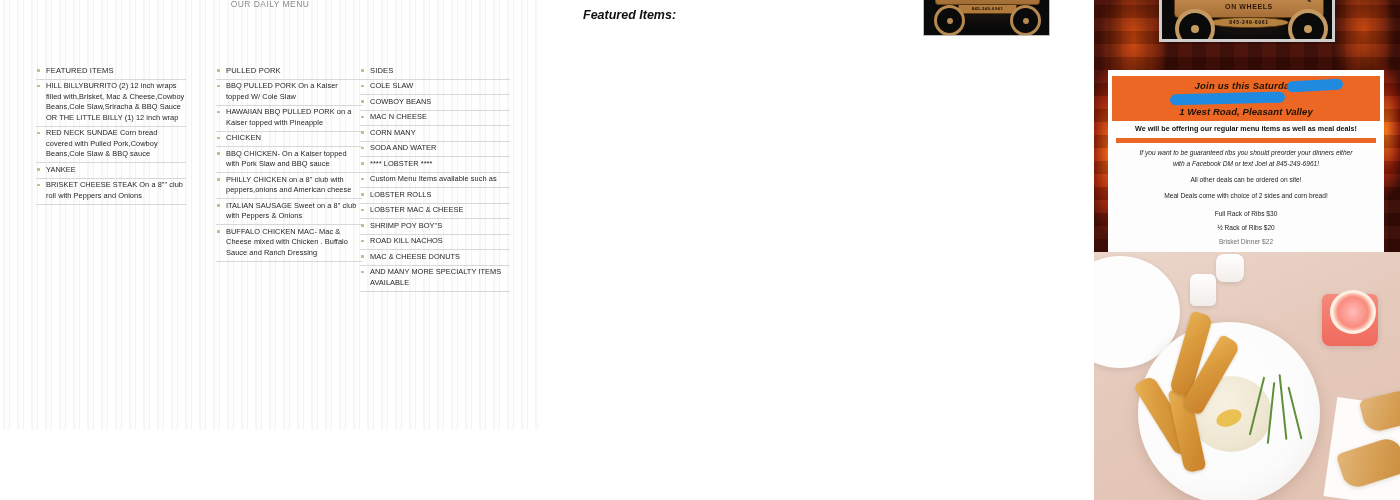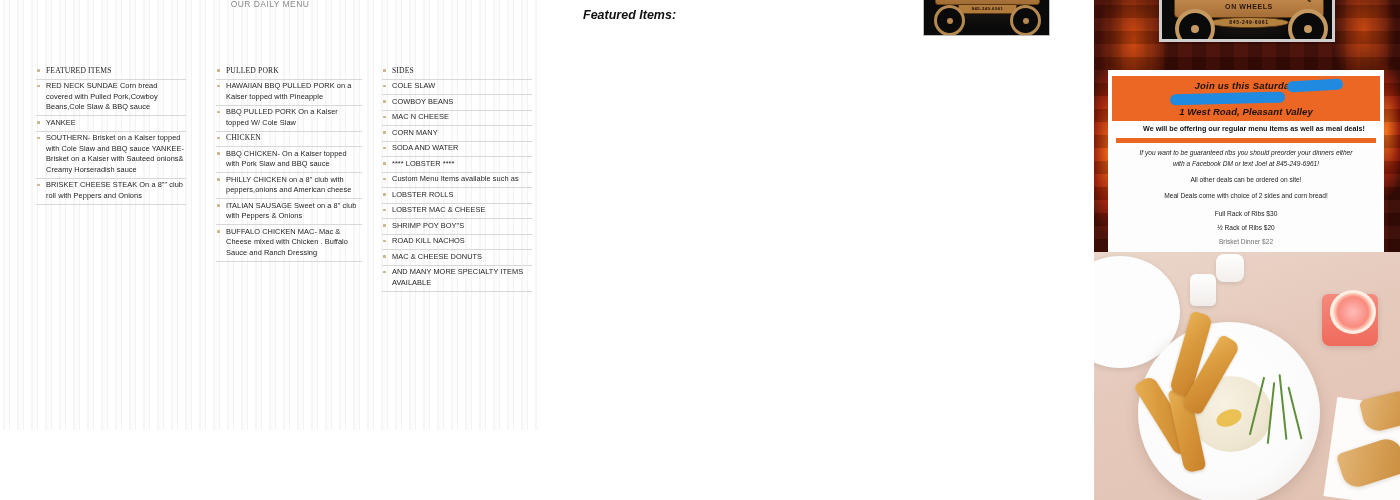--- a/index.html
+++ b/index.html
@@ -23,34 +23,34 @@
         #ffffff 10px,#ffffff 14px),
       #fcfcfc;
   }
   .daily-menu-title{
     position:absolute;top:-1px;left:0;width:540px;text-align:center;
     font-size:8.5px;letter-spacing:.45px;color:#8a8a8a;font-weight:400;
   }
   .lp-col{position:absolute;top:64px;}
   .lp-col.c1{left:36px;width:150px;}
   .lp-col.c2{left:216px;width:146px;}
-  .lp-col.c3{left:382px;width:150px;}
+  .lp-col.c3{left:360px;width:150px;}
 
   .li{
     position:relative;
     padding:1.5px 0 2.5px 10px;
     border-bottom:1px solid #d8d8d8;
     font-size:7.4px;line-height:10.5px;color:#1e1e1e;
     letter-spacing:.05px;
   }
   .li:before{
     content:"";position:absolute;left:1px;top:5px;
     width:2.5px;height:2.5px;background:#cbb98e;border-radius:.5px;
   }
-  .li.hdr{font-size:7.6px;letter-spacing:.15px;font-family:Liberation Serif, serif;}
+  .li.hdr{font-size:7.6px;letter-spacing:.15px;}
 
   
   .midpanel{
     position:absolute;left:540px;top:0;width:550px;height:500px;background:#ffffff;
   }
   .feat-title{
     position:absolute;left:43px;top:8px;
     font-size:12.5px;font-weight:bold;font-style:italic;color:#111;
   }
   .wagon{
@@ -144,21 +144,21 @@
   .flyer{position:absolute;left:14px;top:70px;width:276px;height:182px;background:#fff;}
   .orange{
     position:absolute;left:4px;top:6px;width:268px;height:45px;background:#ec6723;
   }
   .orange .o1{position:absolute;left:0;top:4px;width:268px;text-align:center;font-size:9.5px;font-weight:bold;font-style:italic;color:#1c1206;letter-spacing:.2px;}
   .orange .o2{position:absolute;left:0;top:30px;width:268px;text-align:center;font-size:9.5px;font-weight:bold;font-style:italic;color:#1c1206;letter-spacing:.1px;}
   .redact{position:absolute;background:#1f8ae0;border-radius:7px;}
   .redact.r1{left:175px;top:4px;width:56px;height:11px;transform:rotate(-3deg);}
   .redact.r2{left:58px;top:17px;width:115px;height:11px;transform:rotate(-1.5deg);}
   .flyer .sub{
-    position:absolute;left:12px;top:52px;width:268px;text-align:center;
+    position:absolute;left:4px;top:52px;width:268px;text-align:center;
     font-size:7.2px;font-weight:bold;color:#111;line-height:13px;
   }
   .flyer .obar{position:absolute;left:8px;top:68px;width:260px;height:5px;background:#ec6723;}
   .flyer .white{position:absolute;left:0px;top:78px;width:276px;height:104px;background:#fdfdfd;}
   .flyer .body{position:absolute;left:8px;top:0px;width:260px;text-align:center;color:#222;}
   .flyer .body .it{font-style:italic;font-size:6.6px;line-height:10.5px;display:block;}
   .flyer .body .rg{font-size:6.6px;line-height:10px;display:block;}
   .flyer .body .sp{height:6px;}
   .flyer .body .pr{font-size:6.6px;line-height:14px;display:block;}
   .flyer .body .pr.cut{opacity:.65;}
@@ -218,30 +218,30 @@
 </head>
 <body>
 
 <div class="page">
 
   <div class="leftpanel">
     <div class="daily-menu-title">OUR DAILY MENU</div>
 
     <div class="lp-col c1">
       <div class="li hdr">FEATURED  ITEMS</div>
+      <div class="li">HILL BILLYBURRITO  (2) 12 inch wraps  filled with,Brisket, Mac &amp; Cheese,Cowboy Beans,Cole Slaw,Sriracha &amp; BBQ Sauce OR THE LITTLE BILLY  (1) 12 inch wrap</div>
       <div class="li">RED NECK SUNDAE Corn bread covered with Pulled Pork,Cowboy Beans,Cole Slaw &amp; BBQ sauce</div>
       <div class="li">YANKEE</div>
-      <div class="li">SOUTHERN- Brisket on a Kaiser topped with Cole Slaw and BBQ sauce YANKEE-  Brisket on a Kaiser with Sauteed onions&amp; Creamy Horseradish sauce</div>
       <div class="li">BRISKET CHEESE STEAK On a 8"" club roll with Peppers and Onions</div>
     </div>
 
     <div class="lp-col c2">
       <div class="li hdr">PULLED PORK</div>
+      <div class="li">BBQ PULLED PORK  On a Kaiser topped W/ Cole Slaw</div>
       <div class="li">HAWAIIAN BBQ PULLED PORK on a Kaiser topped with Pineapple</div>
-      <div class="li">BBQ PULLED PORK  On a Kaiser topped W/ Cole Slaw</div>
       <div class="li hdr">CHICKEN</div>
       <div class="li">BBQ CHICKEN- On a Kaiser topped with Pork Slaw and BBQ sauce</div>
       <div class="li">PHILLY CHICKEN on a 8" club with peppers,onions and American cheese</div>
       <div class="li">ITALIAN SAUSAGE Sweet  on a 8" club with Peppers &amp; Onions</div>
       <div class="li">BUFFALO CHICKEN MAC- Mac &amp; Cheese mixed with Chicken . Buffalo Sauce and Ranch Dressing</div>
     </div>
 
     <div class="lp-col c3">
       <div class="li hdr">SIDES</div>
       <div class="li">COLE SLAW</div>

